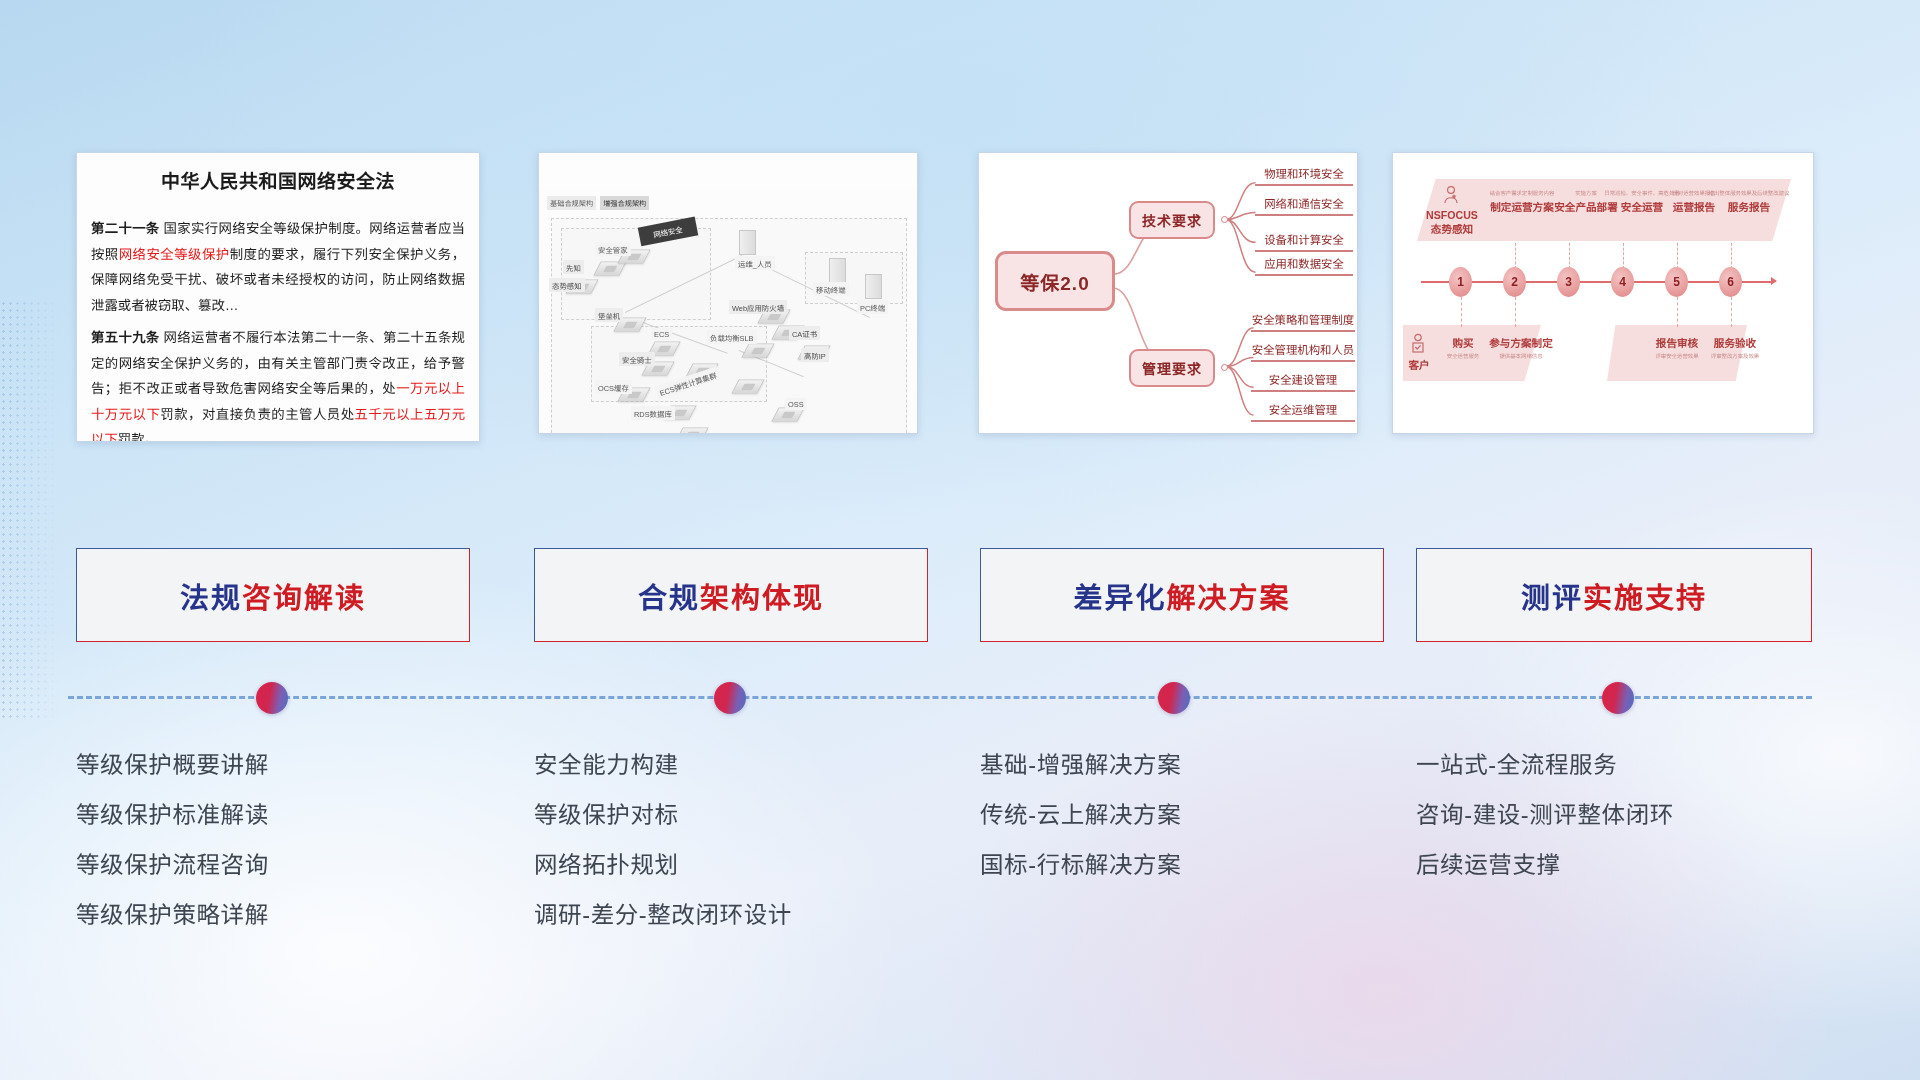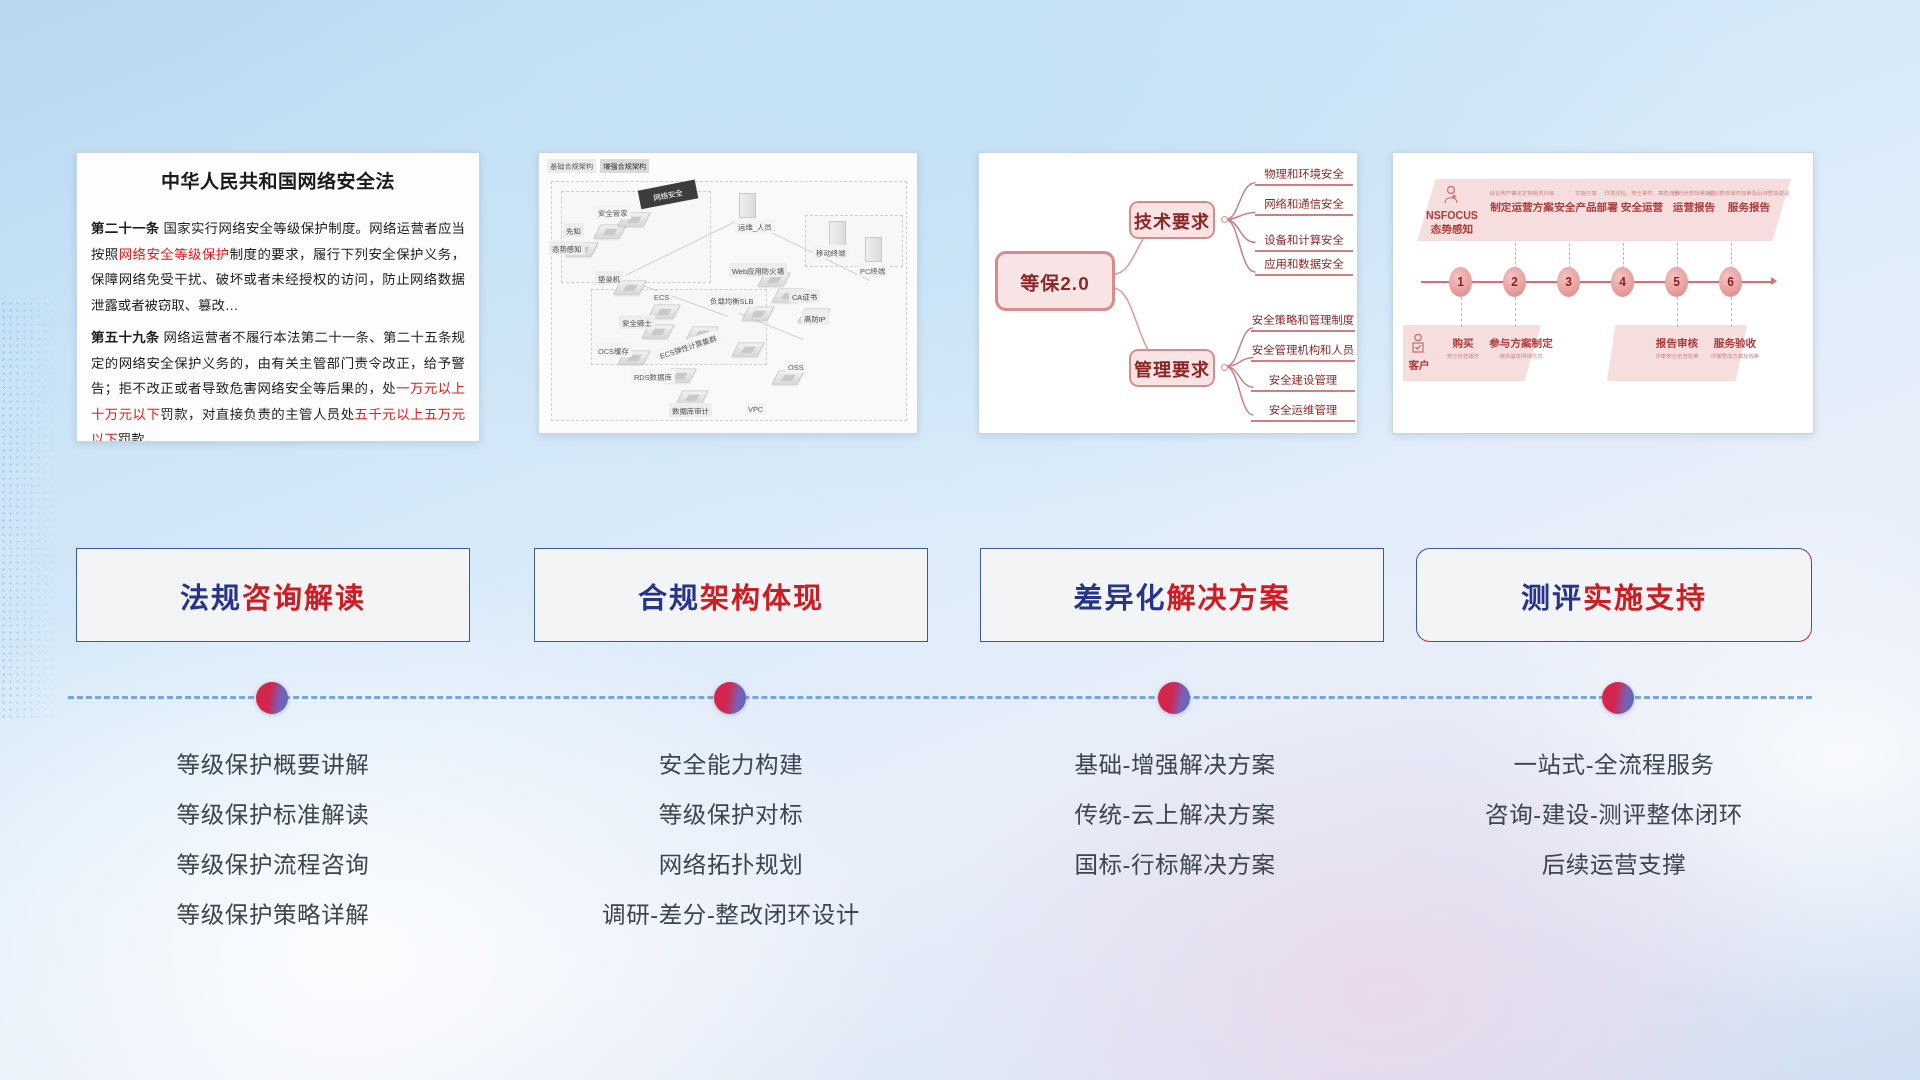--- a/index.html
+++ b/index.html
@@ -47,21 +47,21 @@
   }
   .law p {
     font-size: 13.4px; line-height: 25.5px; color: #1e1e1e; text-align: justify;
     text-justify: inter-ideograph; margin-bottom: 2px;
   }
   .law p + p { margin-top: 7px; }
   .law b { font-weight: 700; }
   .law .rd { color: #e8191a; }
 
   
-  .arch { position: relative; width: 100%; height: 100%; background: #fcfcfc; }
+  .arch { position: relative; width: 100%; height: 100%; background: #fcfcfc; margin-top: 37px; }
   .arch .tabs { position: absolute; left: 8px; top: 6px; display: flex; gap: 4px; }
   .arch .tabs span {
     font-size: 7.2px; color: #5c5c5c; background: #ececec; padding: 2px 3px; white-space: nowrap;
   }
   .arch .tabs span.sel { background: #d9d9d9; color: #333; }
   .arch .zone {
     position: absolute; border: 1px dashed #cfcfcf; background: rgba(246,246,246,0.55);
   }
   .arch .chip {
     position: absolute; font-size: 7.4px; color: #4a4a4a; background: #ededed;
@@ -89,21 +89,21 @@
   }
 
   
   .mind { position: relative; width: 100%; height: 100%; background: #fff; }
   .node {
     position: absolute; border: 2px solid #d98a8a; background: #f8e4e4;
     border-radius: 9px; color: #8d2727; display: flex; align-items: center;
     justify-content: center; font-weight: 700; letter-spacing: 1px;
   }
   .node.root { left: 16px; top: 98px; width: 120px; height: 60px; font-size: 19px; border-width: 3px; border-radius: 11px; }
-  .node.branch { width: 86px; height: 38px; font-size: 18px; }
+  .node.branch { width: 86px; height: 38px; font-size: 14px; }
   .node.b1 { left: 150px; top: 48px; }
   .node.b2 { left: 150px; top: 196px; }
   .leaf {
     position: absolute; font-size: 11.4px; color: #8d2727; white-space: nowrap;
     padding-bottom: 3px; border-bottom: 2px solid #cf7f7f; text-align: center;
   }
   .mind svg { position: absolute; left: 0; top: 0; width: 100%; height: 100%; }
   .mind .dotnode {
     position: absolute; width: 7px; height: 7px; border: 1.4px solid #cf7f7f;
     border-radius: 50%; background: #fff;
@@ -145,37 +145,37 @@
     border-top: 1.6px solid #3a5a9a; border-left: 1.6px solid #3a5a9a;
     border-right: 1.6px solid #d3222a; border-bottom: 1.6px solid #d3222a;
     display: flex; align-items: center; justify-content: center;
   }
   .banner-box .ttl { font-size: 29px; font-weight: 700; letter-spacing: 2px; }
   .banner-box .ttl .b { color: #27348b; }
   .banner-box .ttl .r { color: #cf1b22; }
   .bn-1 { left: 76px;   width: 394px; }
   .bn-2 { left: 534px;  width: 394px; }
   .bn-3 { left: 980px;  width: 404px; }
-  .bn-4 { left: 1416px; width: 396px; border-radius: 14px; }
+  .bn-4 { left: 1416px; width: 396px; }
 
   
   .timeline { position: absolute; top: 670px; left: 0; width: 1920px; height: 60px; }
   .timeline .dash {
     position: absolute; left: 68px; top: 26px; width: 1744px; height: 0;
     border-top: 3px dashed #7ba4d8;
   }
   .timeline .node-dot {
     position: absolute; top: 12px; width: 32px; height: 32px; border-radius: 50%;
     background: linear-gradient(100deg, #d9234a 0%, #d0264f 42%, #7a5fb5 72%, #4f6fc0 100%);
     box-shadow: 0 1px 4px rgba(80,60,120,0.30);
   }
 
   
   .cols { position: absolute; top: 740px; left: 0; width: 1920px; height: 220px; }
-  .col { position: absolute; top: 0; text-align: center; }
+  .col { position: absolute; top: 0; }
   .col .item {
     font-size: 23.5px; color: #3d4550; line-height: 50px; white-space: nowrap;
     letter-spacing: 0.6px;
   }
   .col-1 { left: 76px;   width: 394px; }
   .col-2 { left: 534px;  width: 394px; }
   .col-3 { left: 980px;  width: 390px; }
   .col-4 { left: 1416px; width: 396px; }
 </style>
 </head>

